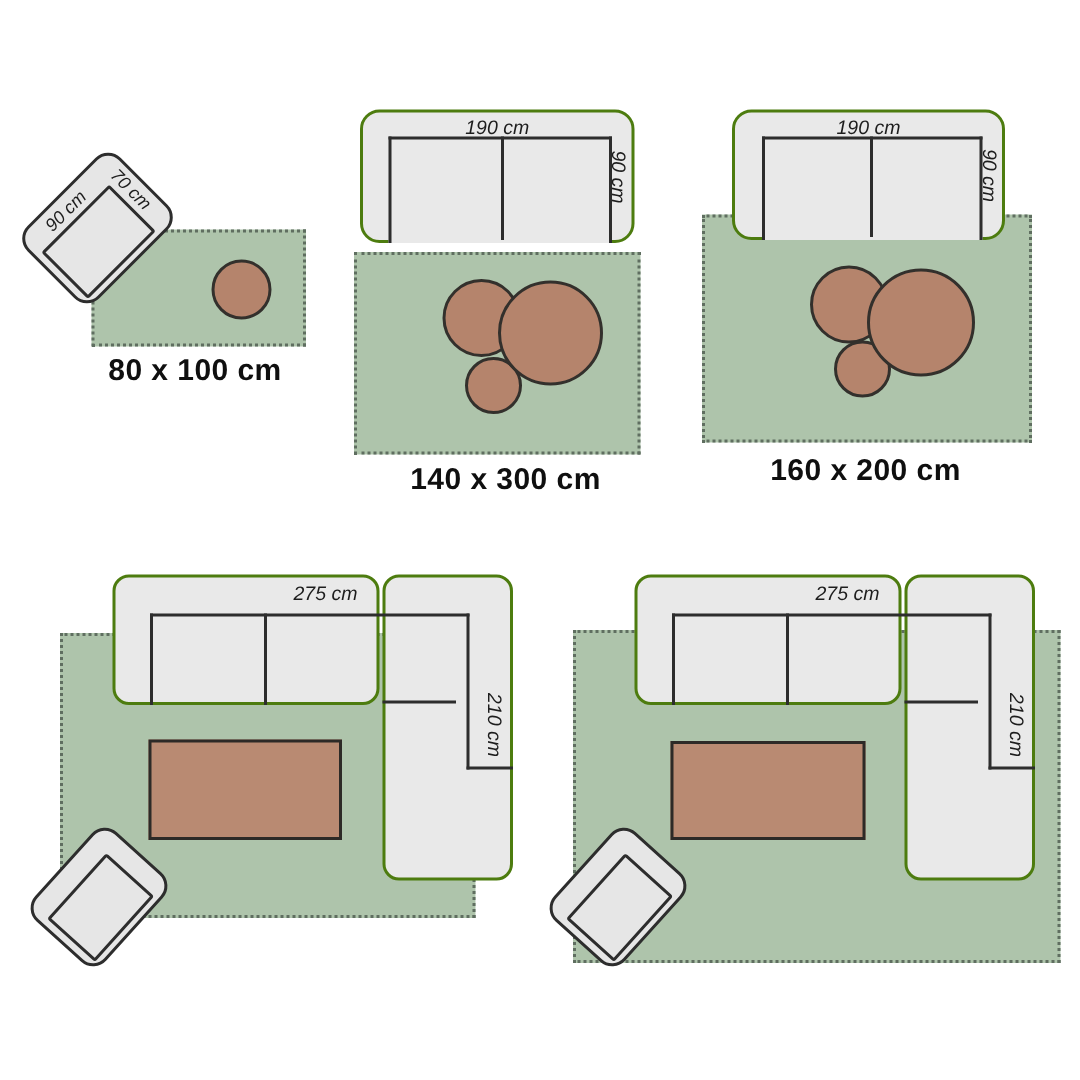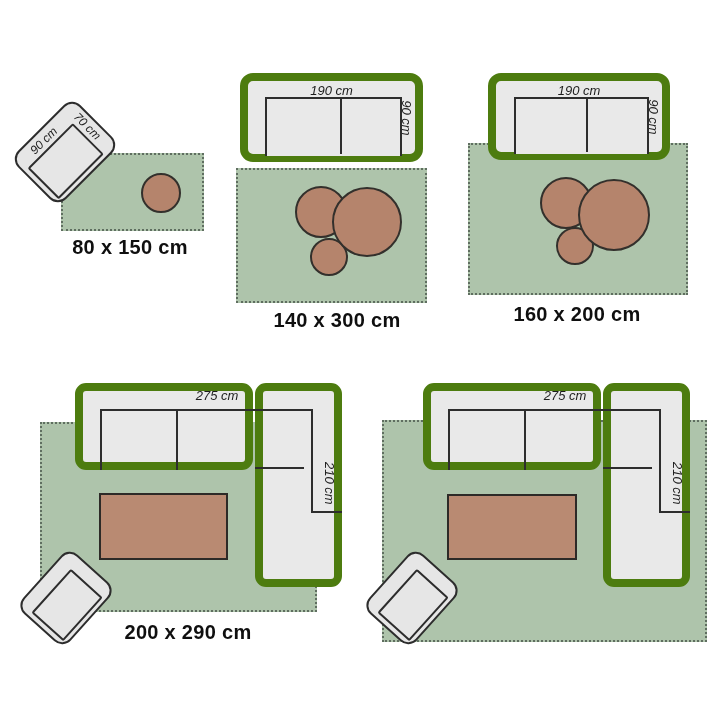--- a/index.html
+++ b/index.html
@@ -10,21 +10,21 @@
   .rug{
     position:absolute;background:#aec4ab;border:2px dotted #5f6e60;box-sizing:border-box;
   }
   .round{
     position:absolute;border-radius:50%;background:#b5846c;border:2px solid #33302c;box-sizing:border-box;
   }
   .ctable{
     position:absolute;background:#b98a72;border:2px solid #2d2a27;box-sizing:border-box;
   }
   .sofa,.sec{
-    position:absolute;background:#e9e9e9;border:8px solid #4d7c0f;border-radius:13px;box-sizing:border-box;text-decoration:underline;
+    position:absolute;background:#e9e9e9;border:2px solid #4d7c0f;border-radius:13px;box-sizing:border-box;text-decoration:underline;
   }
   .sec{border-radius:11px;}
   .sofa-seat{
     position:absolute;bottom:-2px;background:#e9e9e9;border:2px solid #2d2d2d;border-bottom:none;box-sizing:border-box;
   }
   .sofa-divider{position:absolute;bottom:0;width:2px;background:#2d2d2d;}
   .dim{
     position:absolute;font-style:italic;font-size:13px;color:#1d1d1d;text-align:center;line-height:15px;
   }
   .dim-v{
@@ -53,21 +53,21 @@
 
 <div class="canvas">
 
   <div class="rug" style="left:61px;top:153px;width:143px;height:78px"></div>
   <div class="round" style="left:141px;top:173px;width:40px;height:40px"></div>
   <div class="chair" style="left:21px;top:118px;width:88px;height:68px;transform:rotate(-45deg)">
     <div class="chair-dim" style="top:2px;left:0;right:14px">90 cm</div>
     <div class="chair-dim-v" style="right:1px;top:42%;transform:translateY(-42%)">70 cm</div>
     <div class="chair-seat" style="left:4px;top:17px;right:16px;bottom:3px"></div>
   </div>
-  <div class="size-label" style="left:40px;top:236px;width:180px">80 x 150 cm</div>
+  <div class="size-label" style="left:40px;top:236px;width:180px">80 x 100 cm</div>
 
   <div class="rug" style="left:236px;top:168px;width:191px;height:135px"></div>
   <div class="round" style="left:295px;top:186px;width:52px;height:52px"></div>
   <div class="round" style="left:310px;top:238px;width:38px;height:38px"></div>
   <div class="round" style="left:332px;top:187px;width:70px;height:70px"></div>
   <div class="sofa" style="left:240px;top:73px;width:183px;height:89px">
     <div class="dim" style="top:2px;left:0;right:0">190 cm</div>
     <div class="sofa-seat" style="left:17px;top:16px;right:13px"></div>
     <div class="sofa-divider" style="left:92px;top:16px"></div>
     <div class="dim-v" style="right:1px;top:50%;transform:translateY(-50%)">90 cm</div>
@@ -94,21 +94,20 @@
   <div class="line" style="left:100px;top:409px;width:2px;height:61px"></div>
   <div class="line" style="left:176px;top:409px;width:2px;height:61px"></div>
   <div class="line" style="left:255px;top:467px;width:49px;height:2px"></div>
   <div class="line" style="left:311px;top:409px;width:2px;height:104px"></div>
   <div class="line" style="left:311px;top:511px;width:31px;height:2px"></div>
   <div class="dim" style="left:157px;top:388px;width:120px">275 cm</div>
   <div class="dim-v" style="left:317px;top:440px;width:20px;height:86px">210 cm</div>
   <div class="chair" style="left:26px;top:566px;width:80px;height:64px;transform:rotate(-48deg)">
     <div class="chair-seat" style="left:4px;top:14px;right:13px;bottom:3px"></div>
   </div>
-  <div class="size-label" style="left:88px;top:621px;width:200px">200 x 290 cm</div>
 
   <div class="rug" style="left:382px;top:420px;width:325px;height:222px"></div>
   <div class="ctable" style="left:447px;top:494px;width:130px;height:66px"></div>
   <div class="sec" style="left:423px;top:383px;width:178px;height:87px"></div>
   <div class="sec" style="left:603px;top:383px;width:87px;height:204px"></div>
   <div class="line" style="left:448px;top:409px;width:213px;height:2px"></div>
   <div class="line" style="left:448px;top:409px;width:2px;height:61px"></div>
   <div class="line" style="left:524px;top:409px;width:2px;height:61px"></div>
   <div class="line" style="left:603px;top:467px;width:49px;height:2px"></div>
   <div class="line" style="left:659px;top:409px;width:2px;height:104px"></div>

